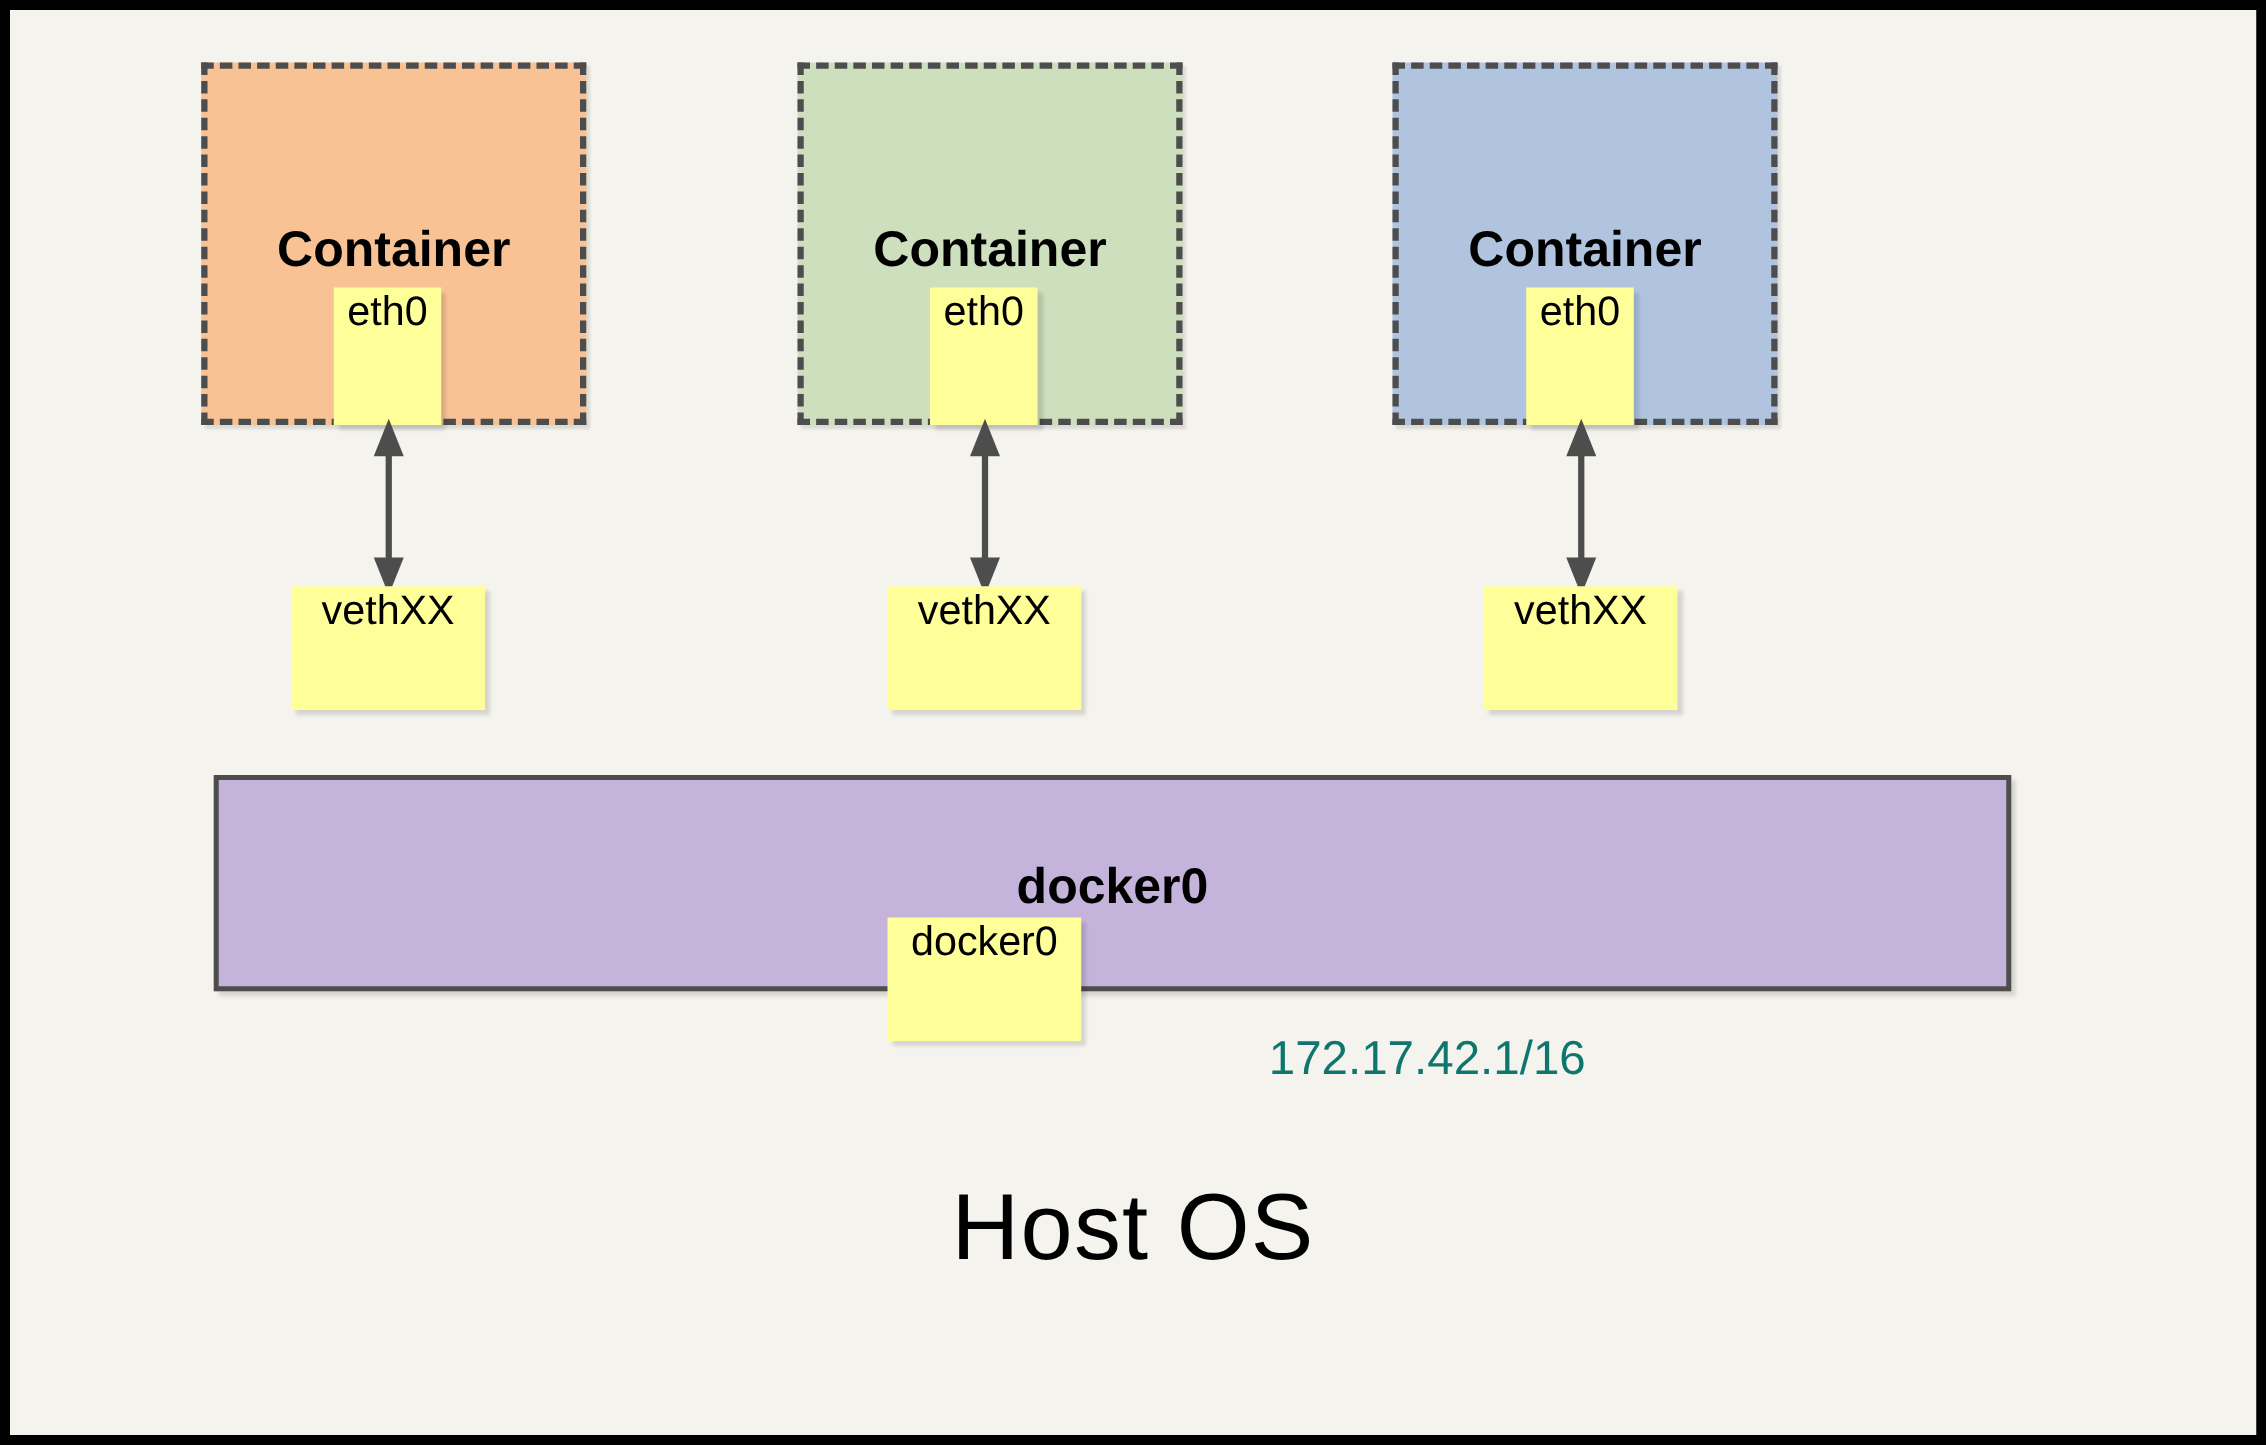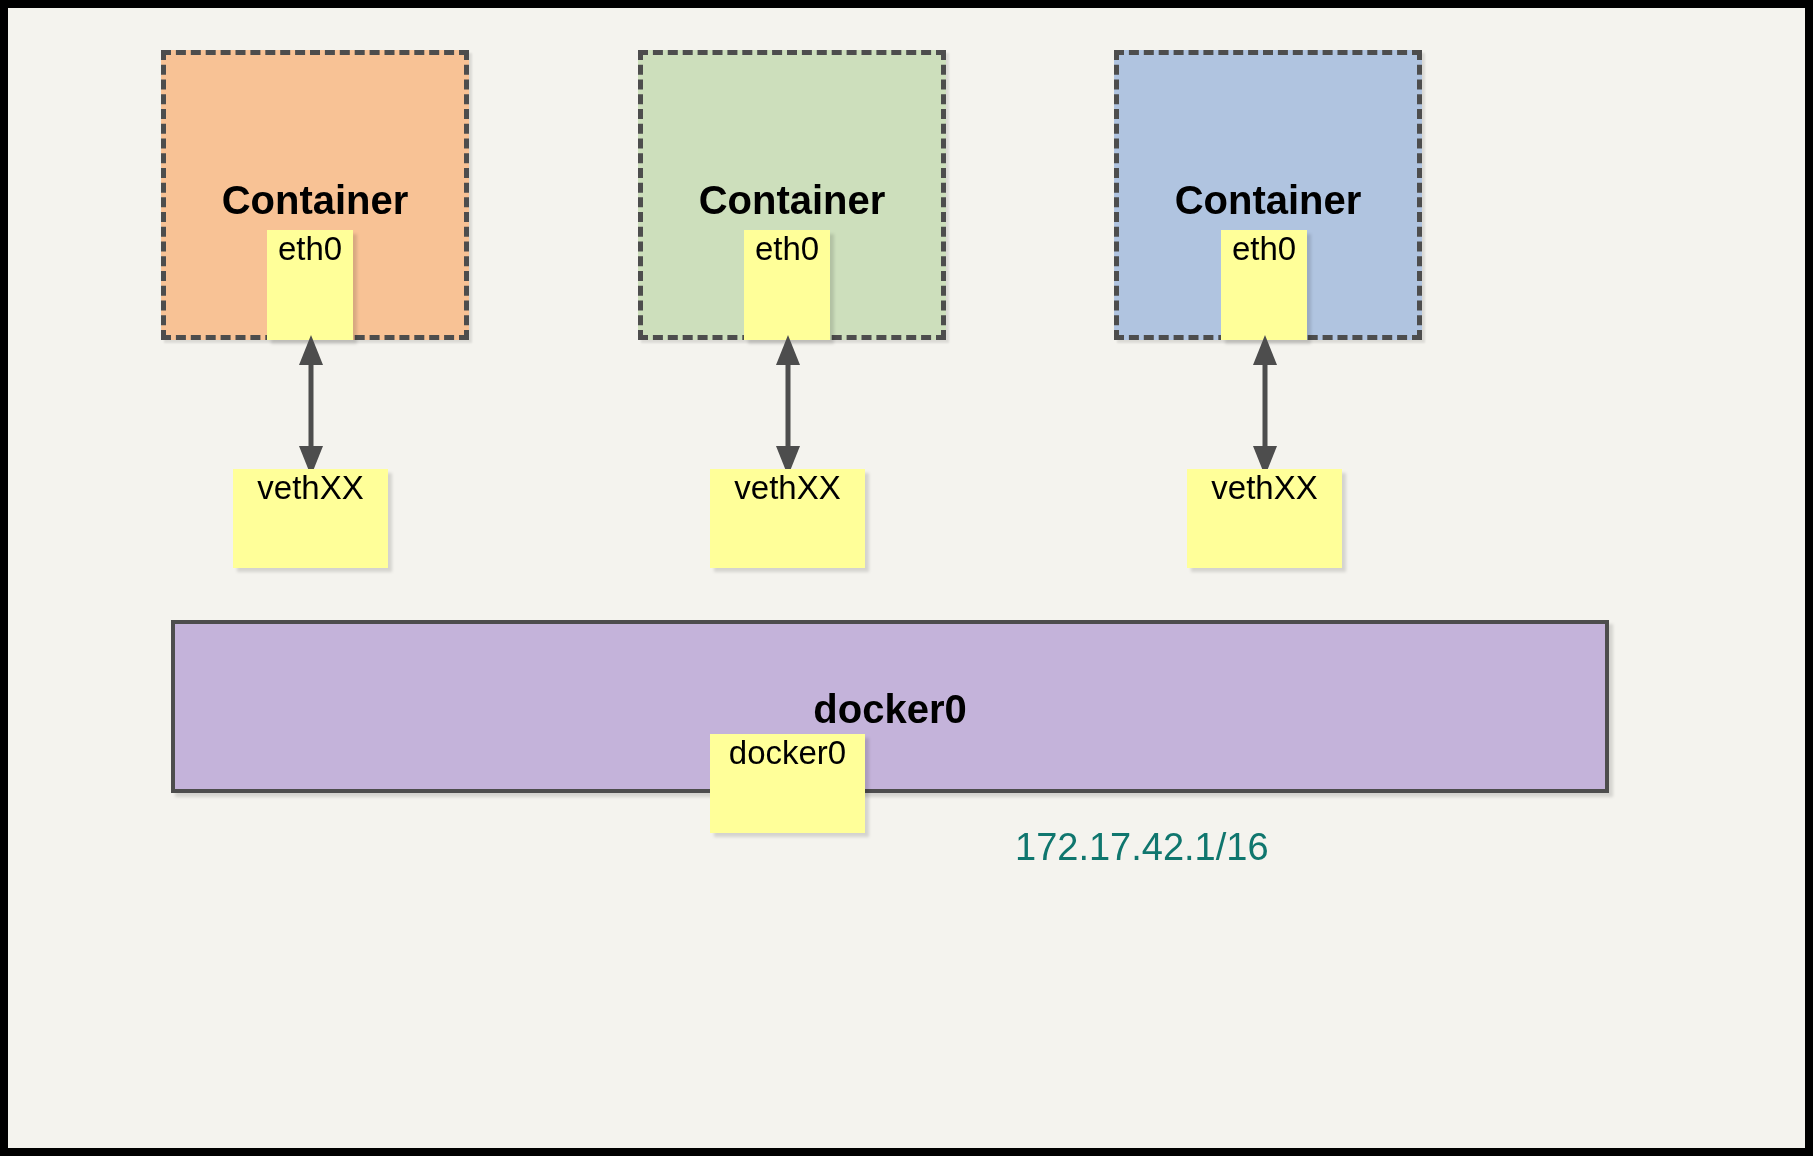--- a/index.html
+++ b/index.html
@@ -156,15 +156,16 @@
     <div class="note-box" style="left:1179px; top:461px; width:155px; height:99px;">
       <span>vethXX</span>
     </div>
 
     <div class="note-box" style="left:702px; top:726px; width:155px; height:99px;">
       <span>docker0</span>
     </div>
 
     <div id="ip-label">172.17.42.1/16</div>
 
+    <div id="host-os-label">Host OS</div>
 
   </div>
 </div>
 
 </body></html>

